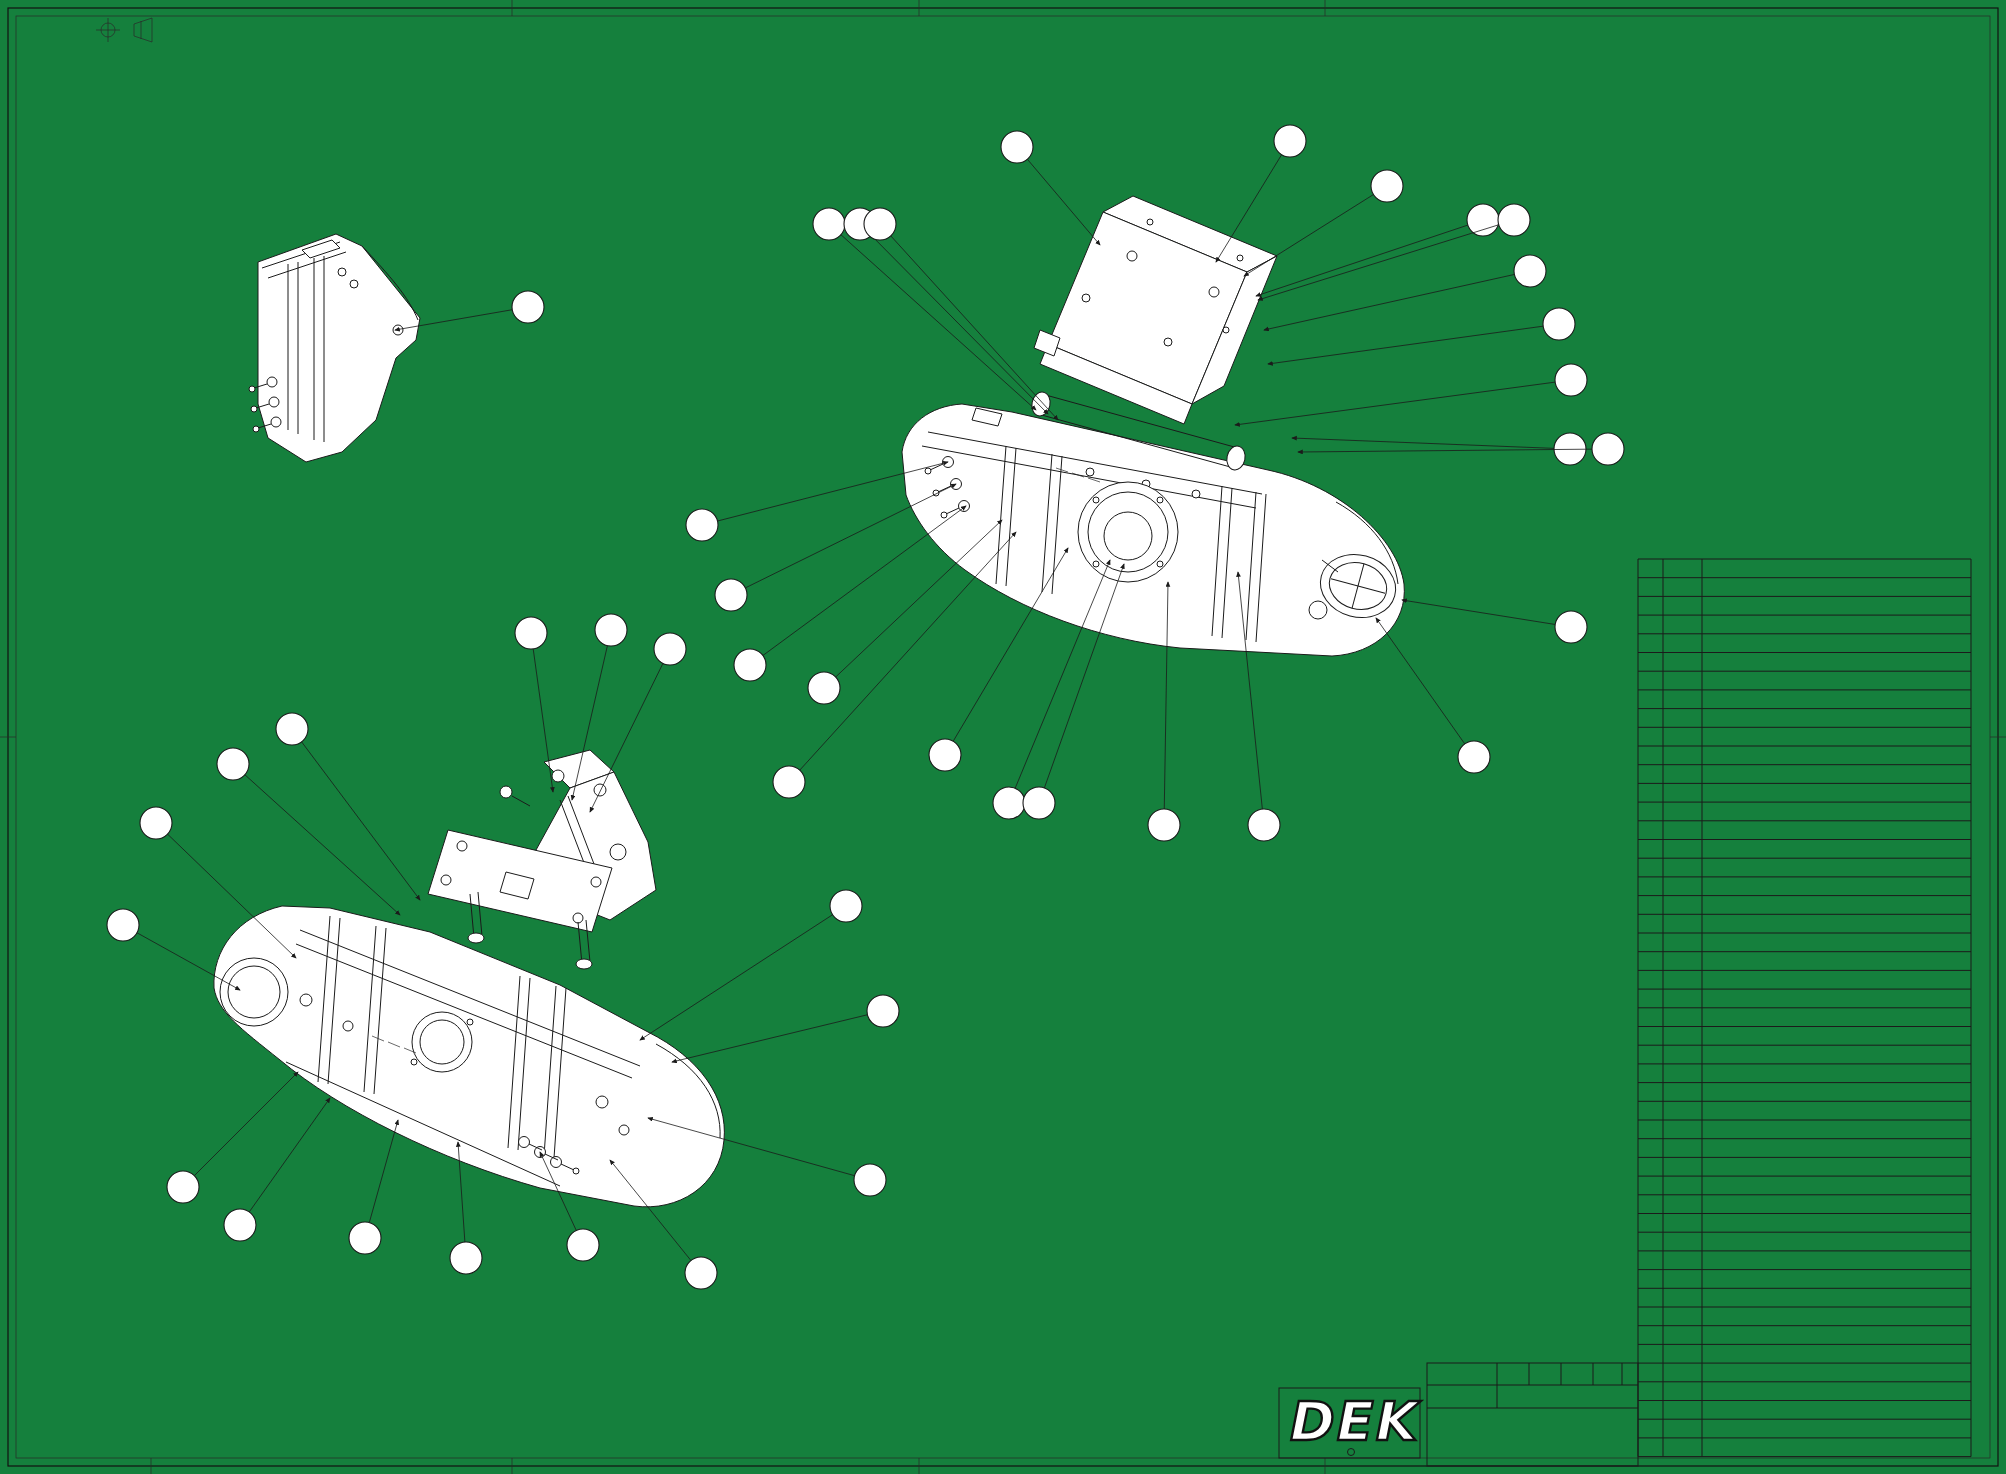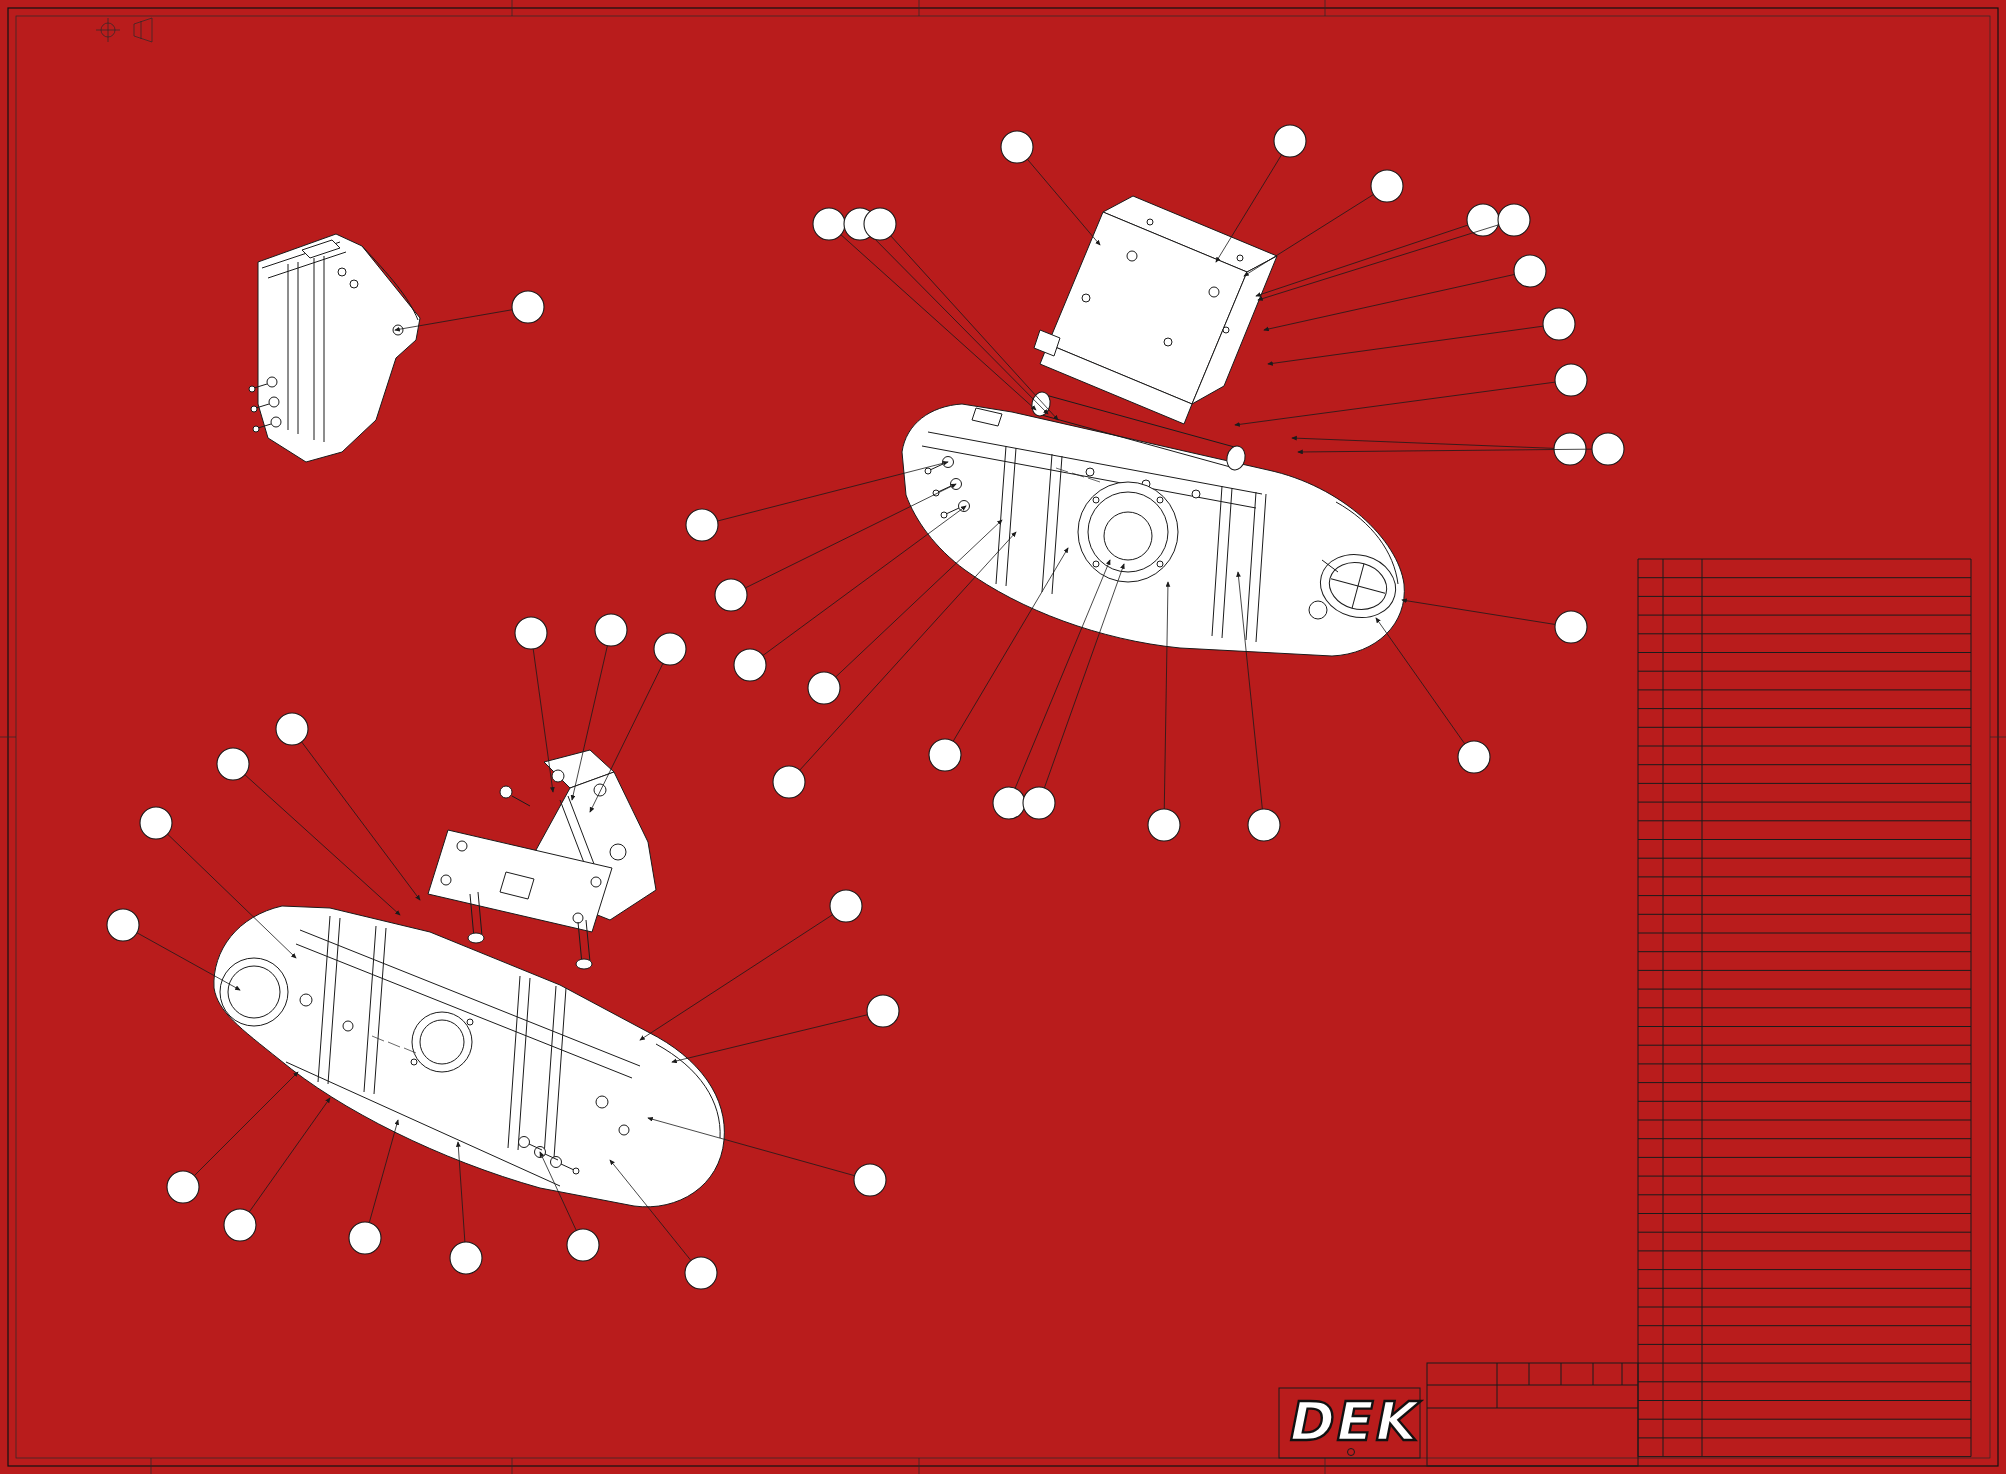--- a/index.html
+++ b/index.html
@@ -1,16 +1,16 @@
 <!DOCTYPE html>
 <html><head>
 <meta charset="utf-8">
 <style>
   html,body{margin:0;padding:0;background:#f2f2f2;font-family:"Liberation Sans",sans-serif;}
-  .sheet{position:relative;width:2006px;height:1474px;background:#b91c1c;overflow:hidden;}
+  .sheet{position:relative;width:2006px;height:1474px;background:#15803d;overflow:hidden;}
   svg{position:absolute;left:0;top:0;}
   .ln{stroke:#1b1b1b;fill:none;stroke-width:1;}
   .ln-thin{stroke:#2a2a2a;fill:none;stroke-width:0.7;}
   .fw{fill:#ffffff;stroke:#1b1b1b;stroke-width:1;}
   .frame{stroke:#111;fill:none;stroke-width:1.2;}
   .logo-text{font-family:"DejaVu Sans",sans-serif;font-weight:bold;font-style:italic;
              font-size:54px;letter-spacing:2px;fill:#ffffff;stroke:#111;stroke-width:2.4;}
 </style>
 </head>
 <body>

